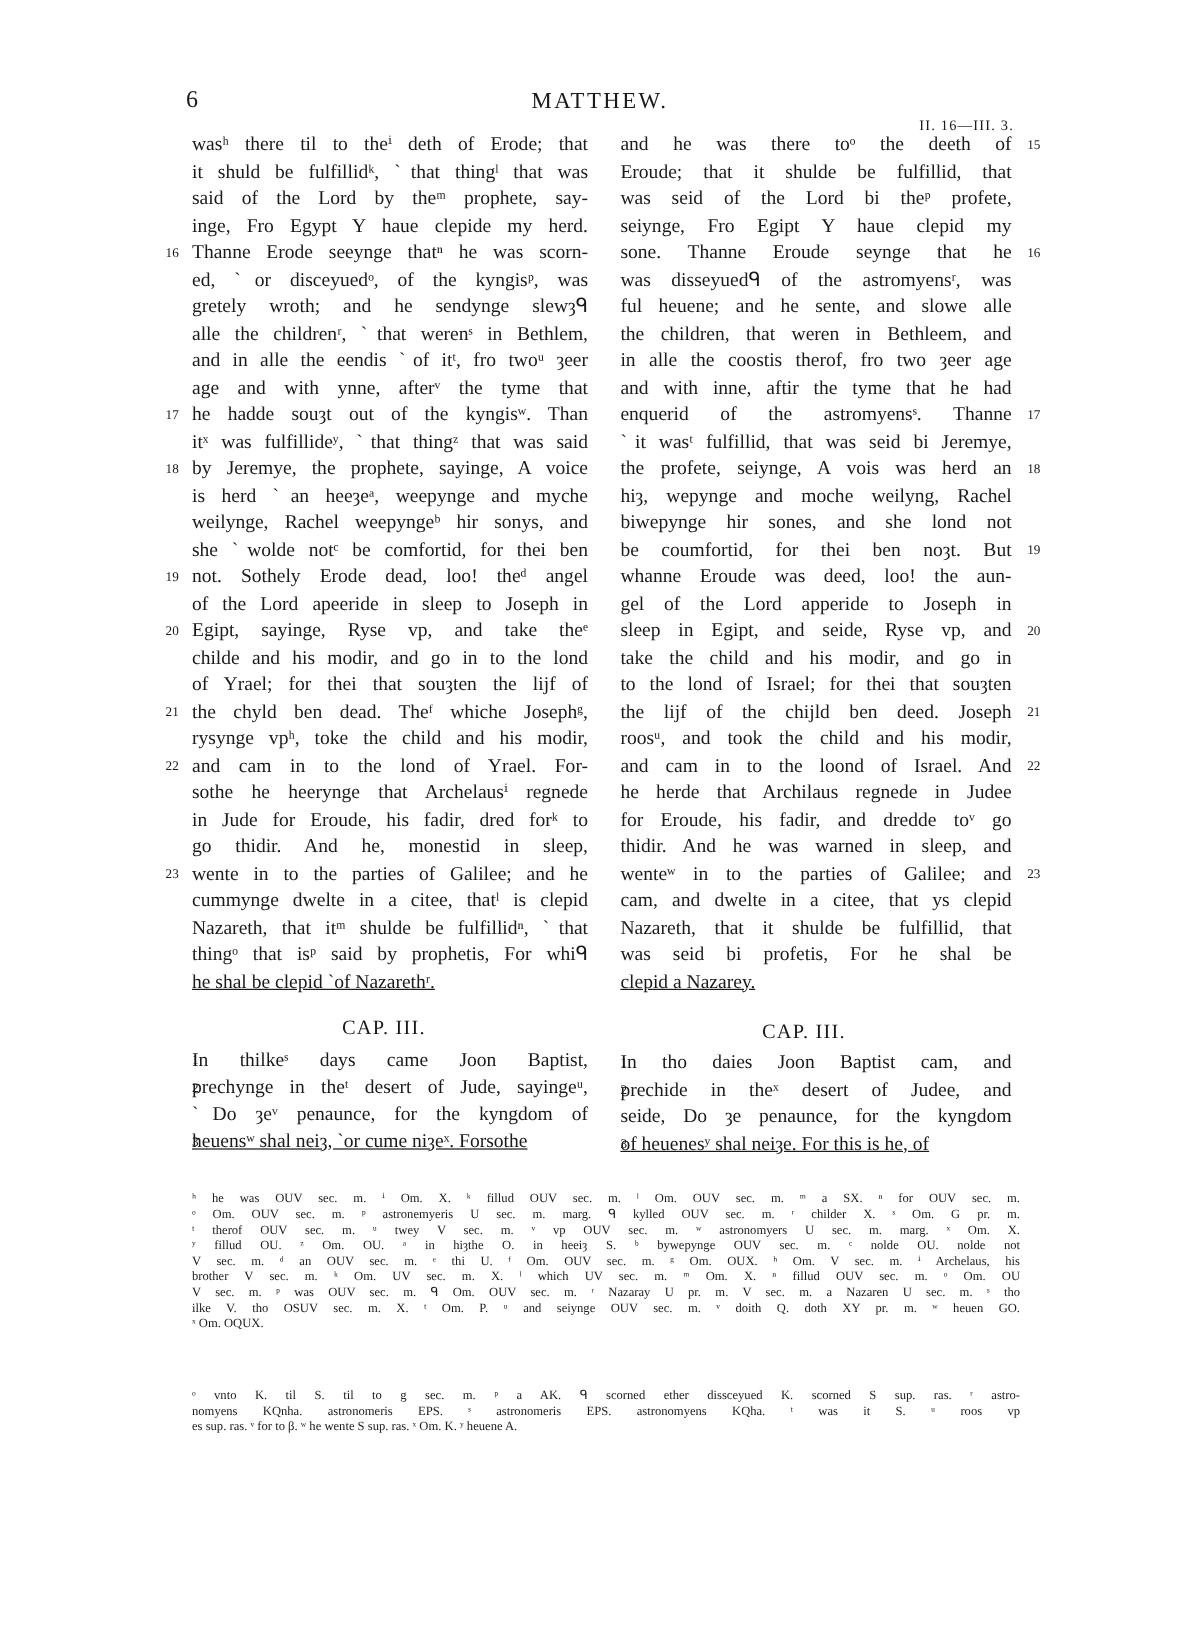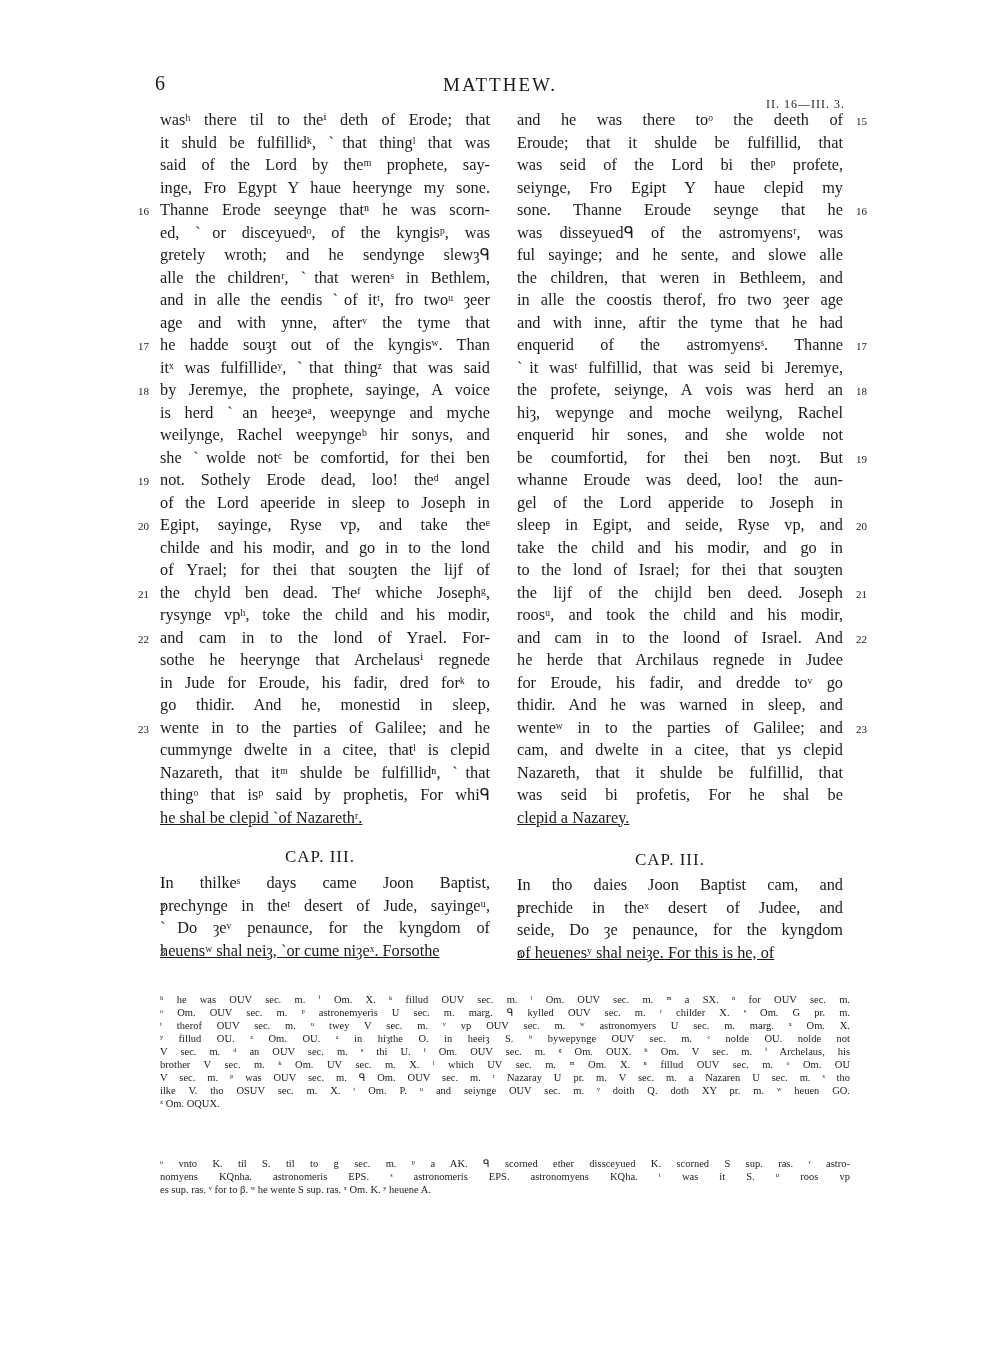--- a/index.html
+++ b/index.html
@@ -35,21 +35,21 @@
 <div class="header">
   <span class="pagenum">6</span>
   <span class="runtitle">MATTHEW.</span>
   <span class="ref">II. 16—III. 3.</span>
 </div>
 
 <div class="col left" id="c2l">
     <span class="line"><span>wasʰ there til to theⁱ deth of Erode; that</span></span>
     <span class="line"><span>it shuld be fulfillidᵏ, ˋthat thingˡ that was</span></span>
     <span class="line"><span>said of the Lord by theᵐ prophete, say-</span></span>
-    <span class="line"><span>inge, Fro Egypt Y haue heerynge my sone.</span></span>
+    <span class="line"><span>inge, Fro Egypt Y haue clepide my herd.</span></span>
     <span class="line"><span class="vnum">16</span><span>Thanne Erode seeynge thatⁿ he was scorn-</span></span>
     <span class="line"><span>ed, ˋor disceyuedᵒ, of the kyngisᵖ, was</span></span>
     <span class="line"><span>gretely wroth; and he sendynge slewȝᑫ</span></span>
     <span class="line"><span>alle the childrenʳ, ˋthat werenˢ in Bethlem,</span></span>
     <span class="line"><span>and in alle the eendis ˋof itᵗ, fro twoᵘ ȝeer</span></span>
     <span class="line"><span>age and with ynne, afterᵛ the tyme that</span></span>
     <span class="line"><span class="vnum">17</span><span>he hadde souȝt out of the kyngisʷ. Than</span></span>
     <span class="line"><span>itˣ was fulfillideʸ, ˋthat thingᶻ that was said</span></span>
     <span class="line"><span class="vnum">18</span><span>by Jeremye, the prophete, sayinge, A voice</span></span>
     <span class="line"><span>is herd ˋan heeȝeᵃ, weepynge and myche</span></span>
@@ -72,29 +72,29 @@
     <span class="line"><span>thingᵒ that isᵖ said by prophetis, For whiᑫ</span></span>
     <span class="line last"><span>he shal be clepid ˋof Nazarethʳ.</span></span>
   </div>
 <div class="col right" id="c2r">
     <span class="line"><span class="vnum">15</span><span>and he was there toᵒ the deeth of</span></span>
     <span class="line"><span>Eroude; that it shulde be fulfillid, that</span></span>
     <span class="line"><span>was seid of the Lord bi theᵖ profete,</span></span>
     <span class="line"><span>seiynge, Fro Egipt Y haue clepid my</span></span>
     <span class="line"><span class="vnum">16</span><span>sone. Thanne Eroude seynge that he</span></span>
     <span class="line"><span>was disseyuedᑫ of the astromyensʳ, was</span></span>
-    <span class="line"><span>ful sayinge; and he sente, and slowe alle</span></span>
+    <span class="line"><span>ful heuene; and he sente, and slowe alle</span></span>
     <span class="line"><span>the children, that weren in Bethleem, and</span></span>
     <span class="line"><span>in alle the coostis therof, fro two ȝeer age</span></span>
     <span class="line"><span>and with inne, aftir the tyme that he had</span></span>
     <span class="line"><span class="vnum">17</span><span>enquerid of the astromyensˢ. Thanne</span></span>
     <span class="line"><span>ˋit wasᵗ fulfillid, that was seid bi Jeremye,</span></span>
     <span class="line"><span class="vnum">18</span><span>the profete, seiynge, A vois was herd an</span></span>
     <span class="line"><span>hiȝ, wepynge and moche weilyng, Rachel</span></span>
-    <span class="line"><span>enquerid hir sones, and she wolde not</span></span>
+    <span class="line"><span>biwepynge hir sones, and she lond not</span></span>
     <span class="line"><span class="vnum">19</span><span>be coumfortid, for thei ben noȝt. But</span></span>
     <span class="line"><span>whanne Eroude was deed, loo! the aun-</span></span>
     <span class="line"><span>gel of the Lord apperide to Joseph in</span></span>
     <span class="line"><span class="vnum">20</span><span>sleep in Egipt, and seide, Ryse vp, and</span></span>
     <span class="line"><span>take the child and his modir, and go in</span></span>
     <span class="line"><span>to the lond of Israel; for thei that souȝten</span></span>
     <span class="line"><span class="vnum">21</span><span>the lijf of the chijld ben deed. Joseph</span></span>
     <span class="line"><span>roosᵘ, and took the child and his modir,</span></span>
     <span class="line"><span class="vnum">22</span><span>and cam in to the loond of Israel. And</span></span>
     <span class="line"><span>he herde that Archilaus regnede in Judee</span></span>

